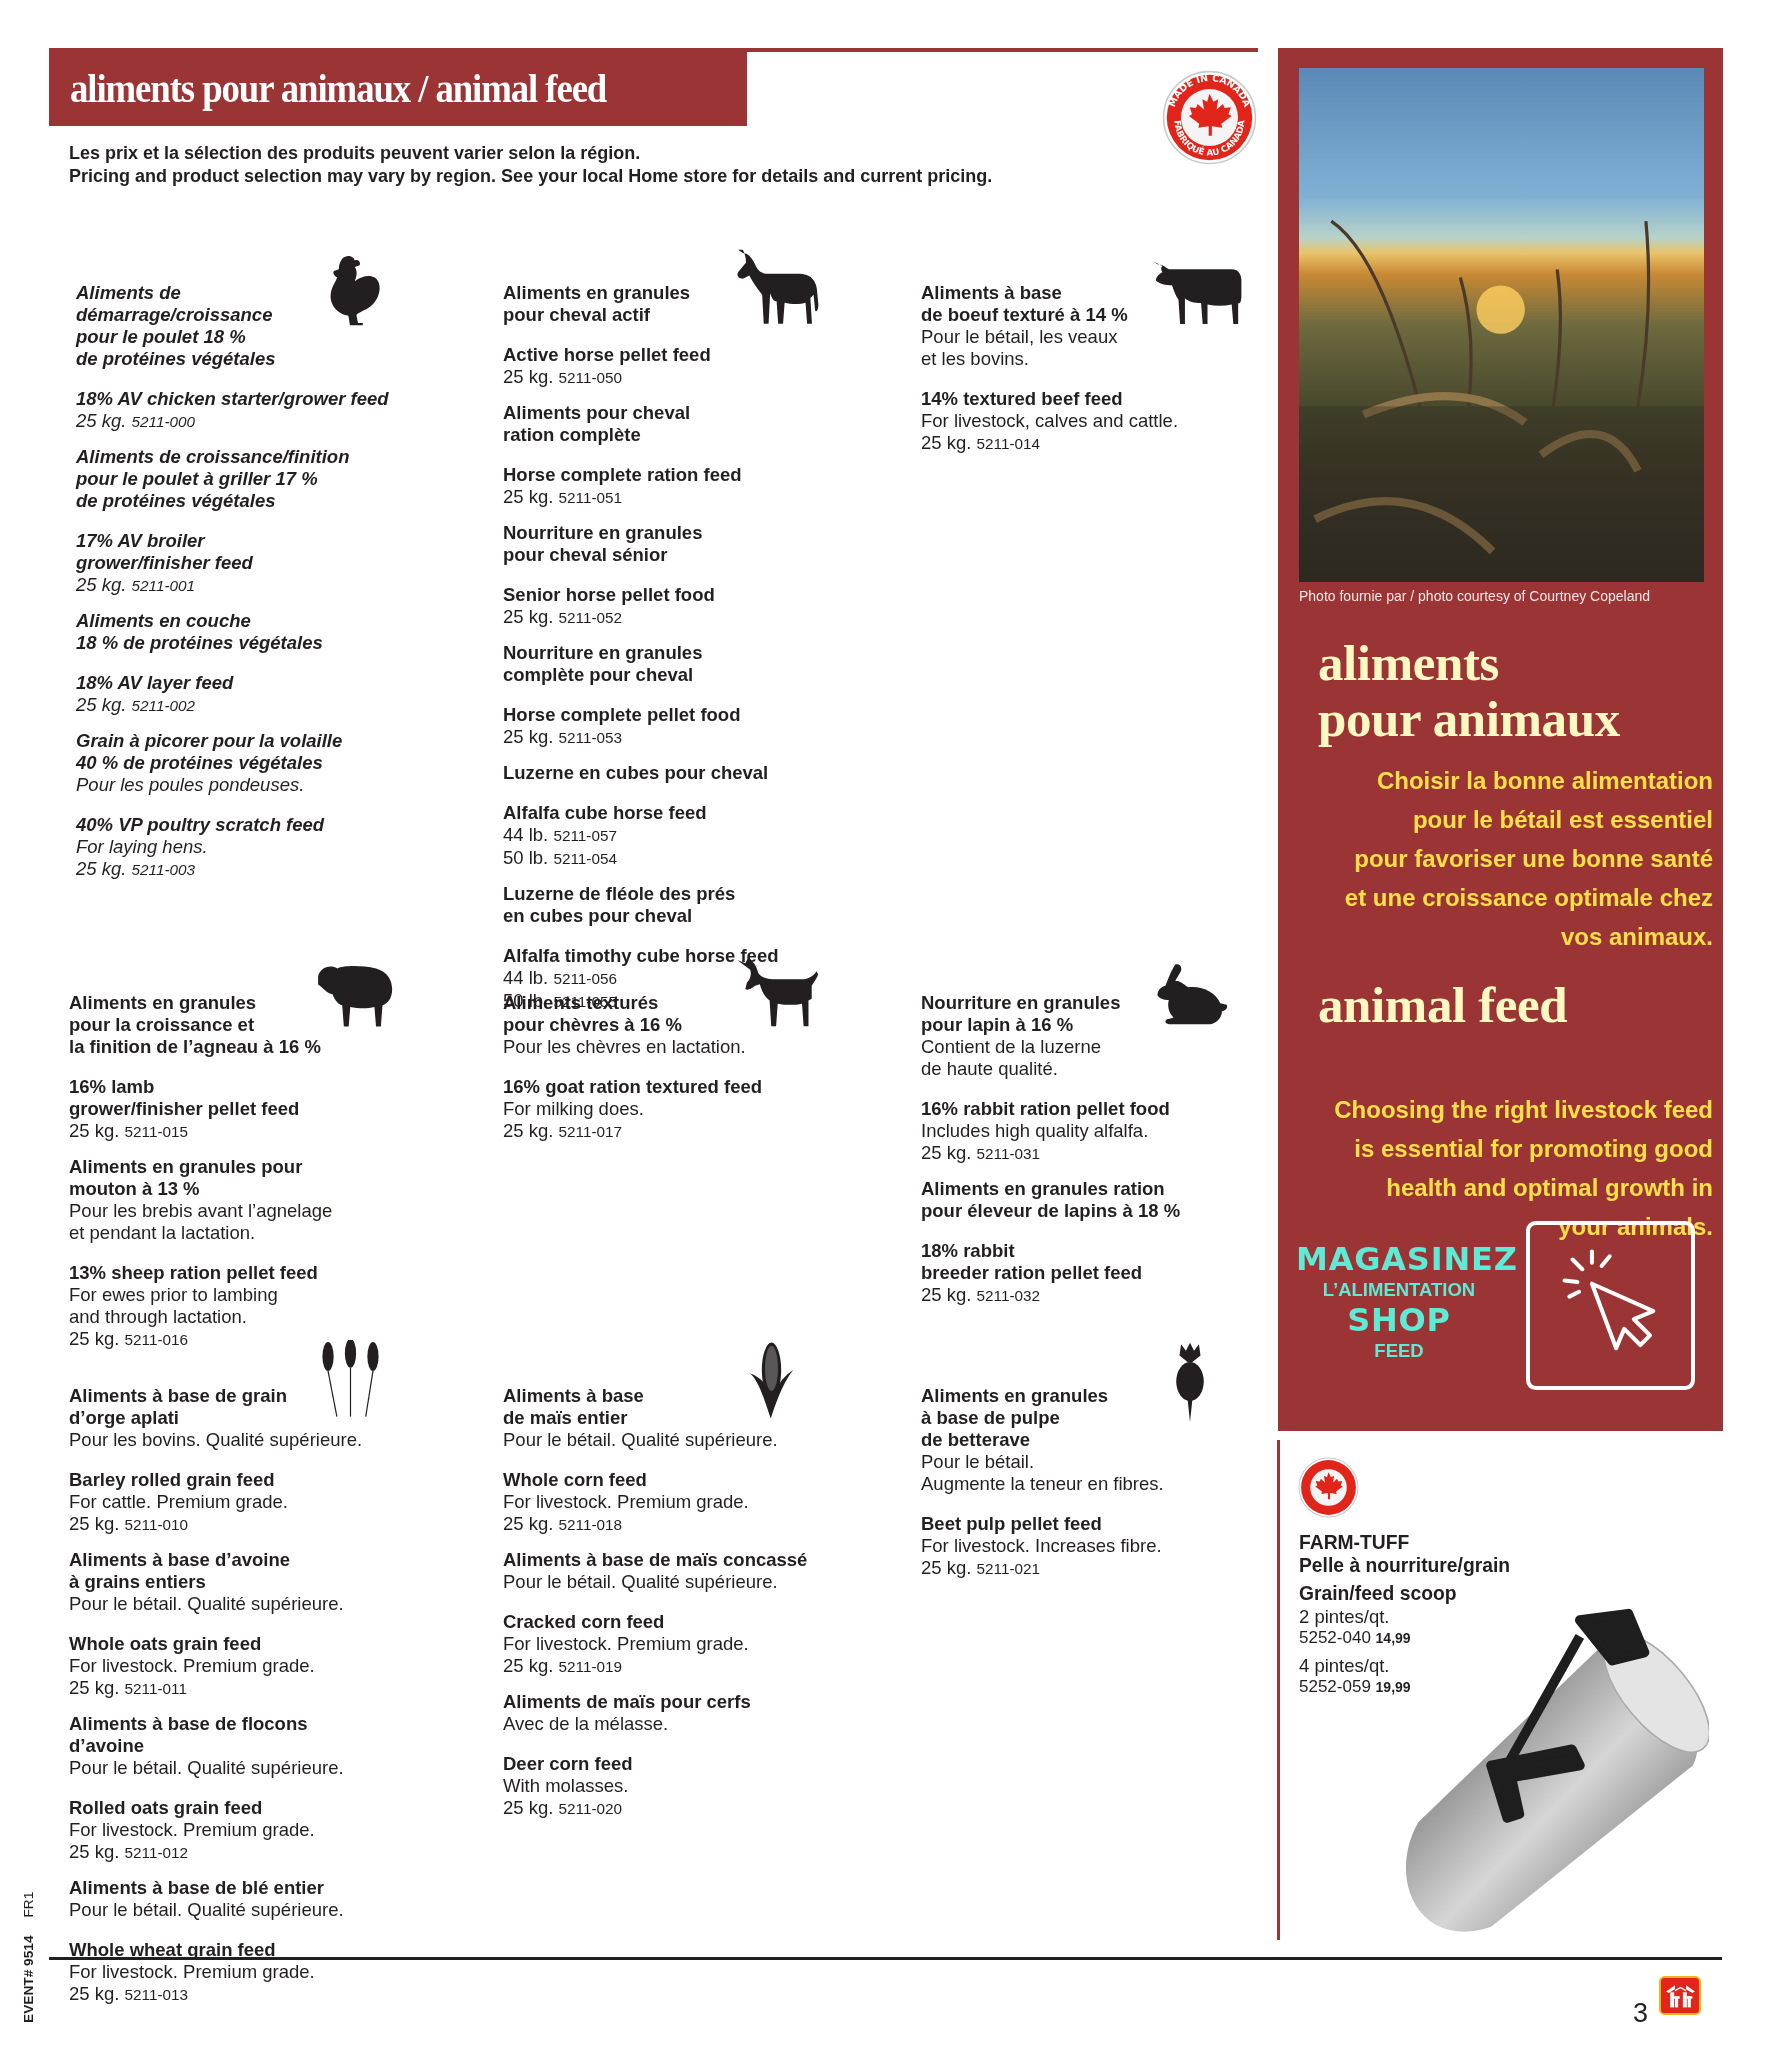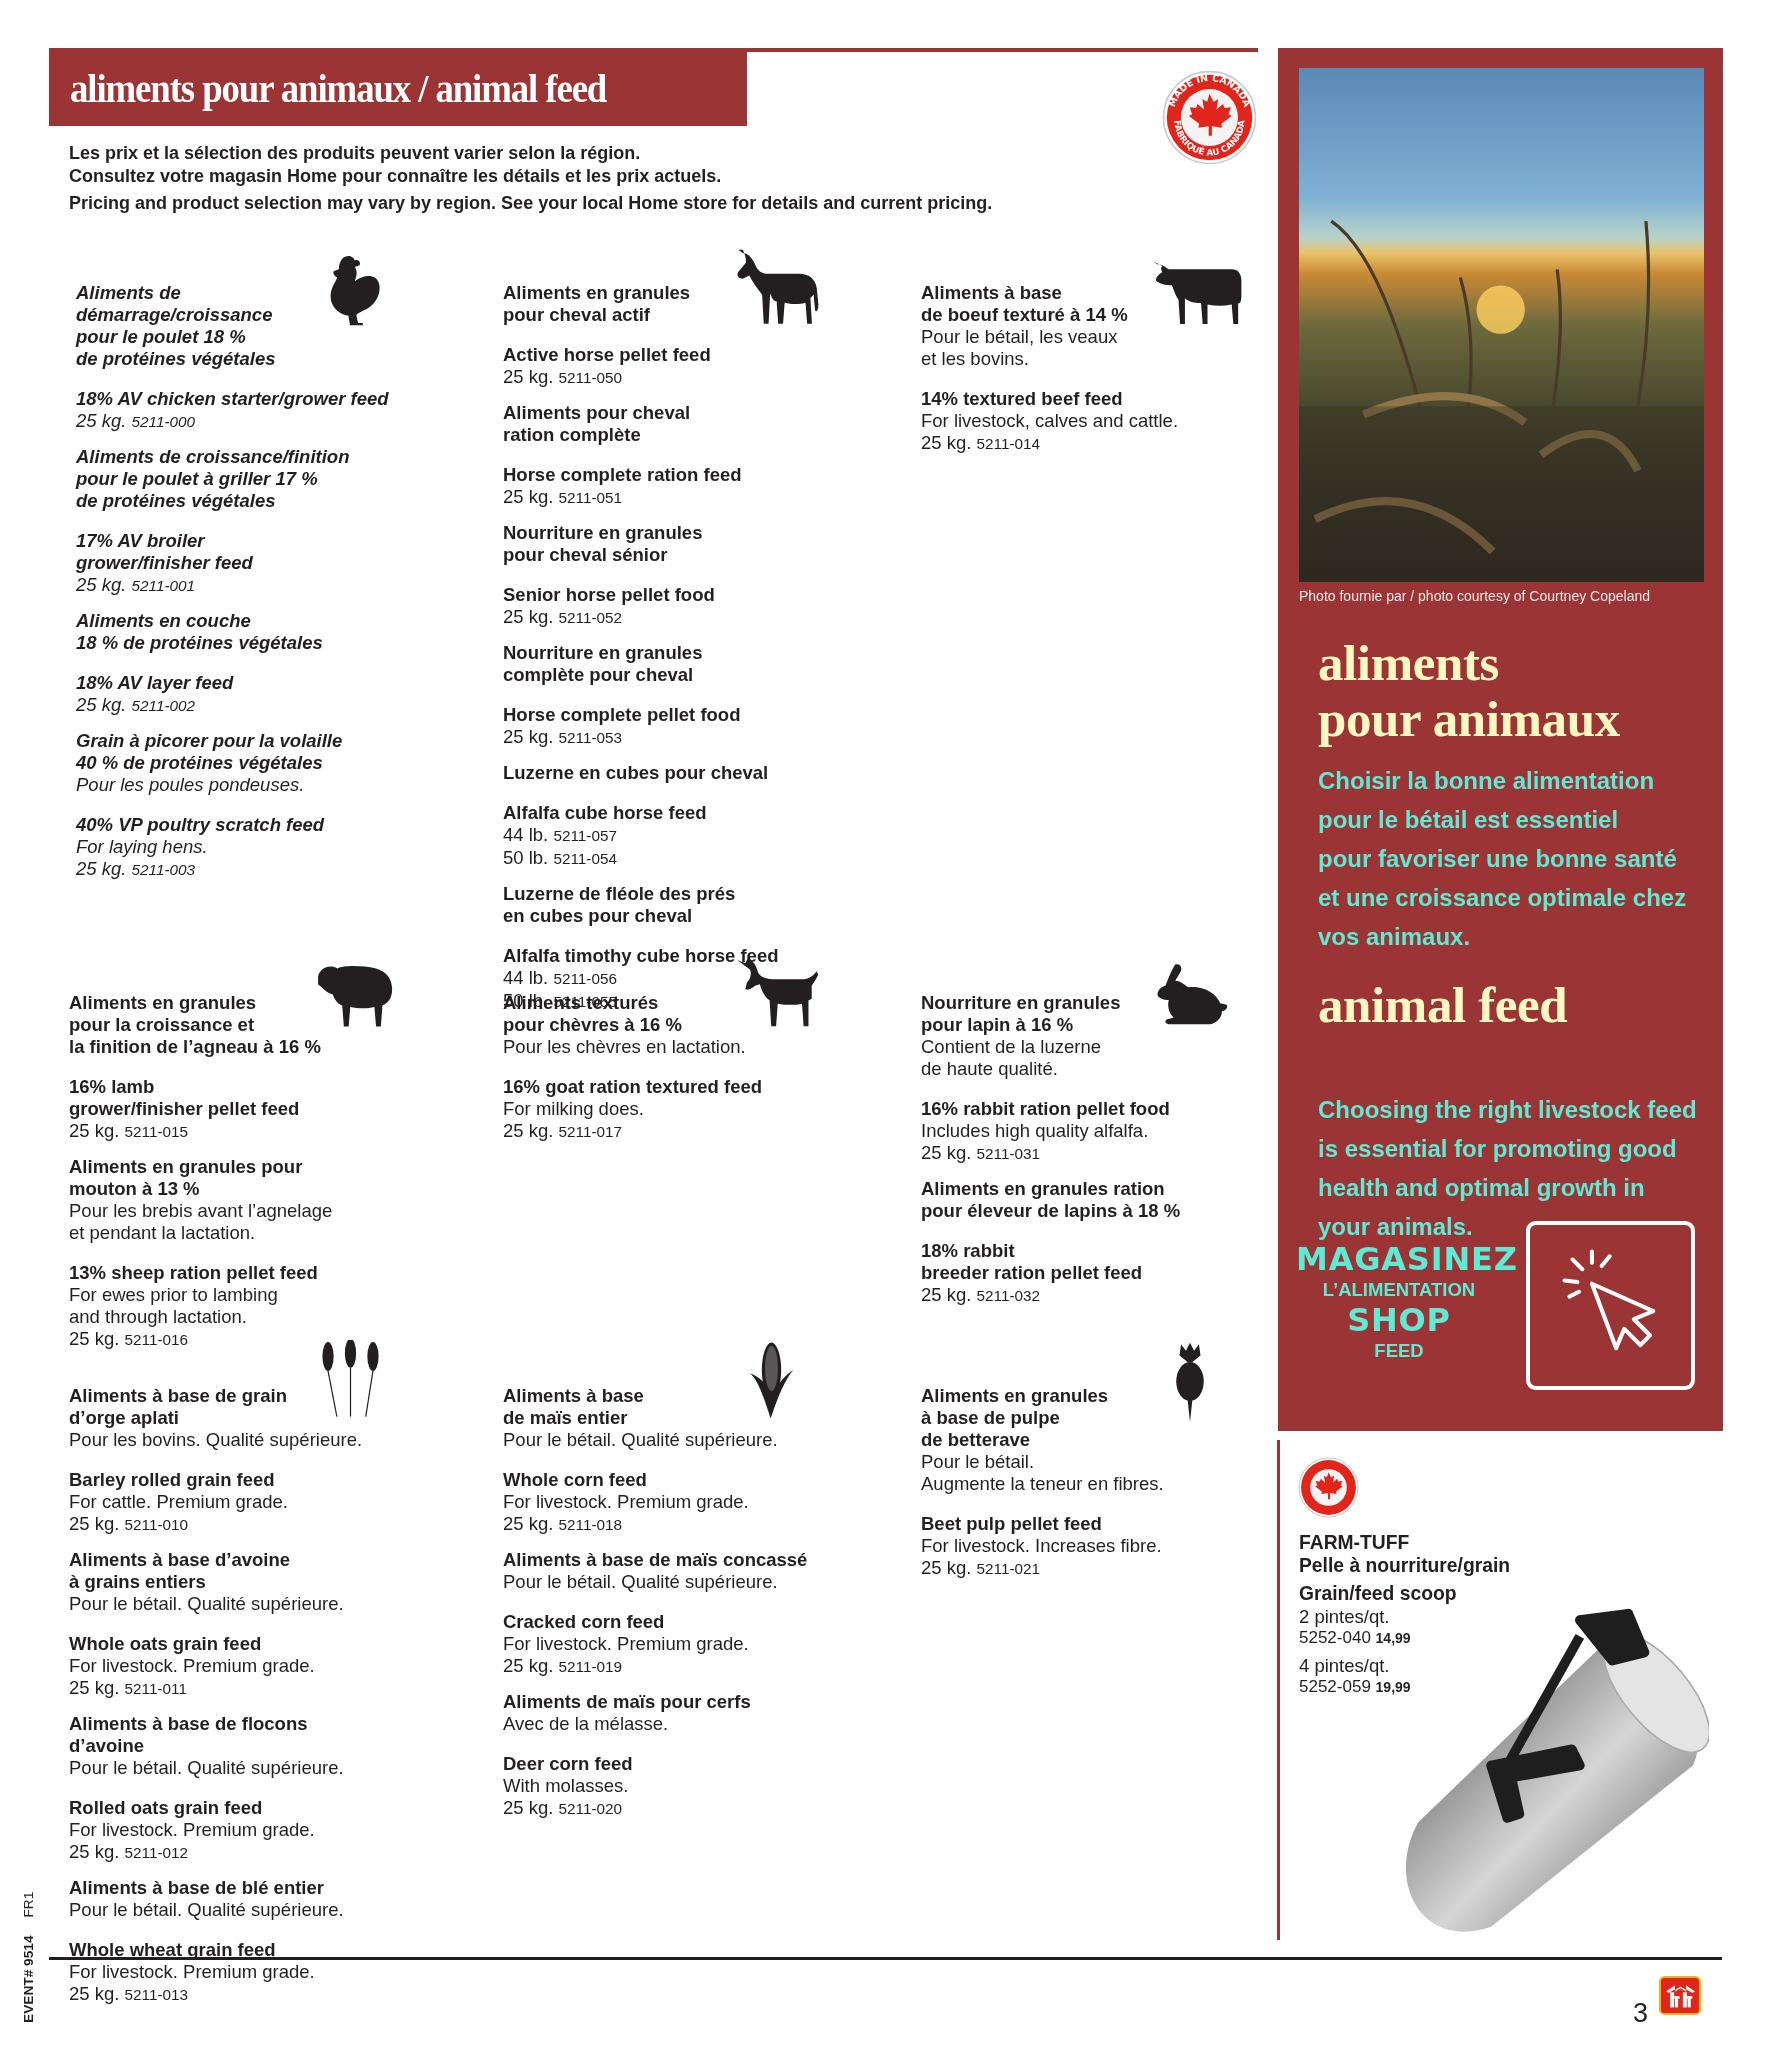--- a/index.html
+++ b/index.html
@@ -31,21 +31,21 @@
 
   
   .red-panel { position: absolute; left: 1278px; top: 48px; width: 445px; height: 1383px; background: #9b3535; }
   .photo { position: absolute; left: 21px; top: 20px; width: 405px; height: 514px; overflow: hidden;
     background: linear-gradient(180deg, #5b89b6 0%, #7fb0d4 25%, #b7d3c9 33%, #e9c36a 36%, #c98a35 40%, #6e6a3e 50%, #4a4a2e 65%, #3a3426 80%, #2d2820 100%); }
   .photo svg { position: absolute; left: 0; top: 0; width: 100%; height: 100%; }
   .photo-caption { position: absolute; left: 21px; top: 540px; width: 405px; font-size: 14px; color: #f3e6e6; white-space: nowrap; }
   .panel-title { position: absolute; left: 40px; font-family: "Liberation Serif", "DejaVu Serif", serif; font-weight: bold; color: #fef9c3; font-size: 51px; line-height: 56px; letter-spacing: -0.4px; white-space: pre-line; }
   .panel-title.fr { top: 587px; }
   .panel-title.en { top: 911px; }
-  .panel-body { position: absolute; left: 40px; width: 395px; color: #5eead4; font-size: 24px; line-height: 39px; white-space: pre-line; }
+  .panel-body { position: absolute; left: 40px; width: 395px; color: #fde047; font-size: 24px; line-height: 39px; white-space: pre-line; text-align: right; }
   .panel-body.fr { top: 713px; }
   .panel-body.en { top: 1024px; }
 
   .shop-text { position: absolute; left: 18px; top: 1193px; width: 206px; text-align: center; color: #5eead4; font-weight: bold; }
   .shop-big { font-size: 32px; line-height: 37px; letter-spacing: 0.8px; font-family: "DejaVu Sans", sans-serif; }
   .shop-small { font-size: 18.5px; line-height: 24px; }
   .shop-button { position: absolute; left: 248px; top: 1173px; width: 169px; height: 169px; border: 4px solid #fff; border-radius: 9.7px; display: flex; align-items: center; justify-content: center; }
   .shop-button svg { width: 121px; height: 121px; }
 
   .v-divider { position: absolute; left: 1277px; top: 1440px; width: 3.2px; height: 500px; background: #9b3535; }
@@ -84,21 +84,20 @@
     <path d="M60 30 l5 10 6-3 -2 13 8-7 2 5 8-1 -3 9 4 2 -13 10 1 5 -13-2 v12 h-4 v-12 l-13 2 1-5 -13-10 4-2 -3-9 8 1 2-5 8 7 -2-13 6 3z" fill="#e1251b"></path>
     <path id="arcTop" d="M14 60 A46 46 0 0 1 106 60" fill="none"></path>
     <path id="arcBot" d="M16 64 A44 44 0 0 0 104 64" fill="none"></path>
     <text font-size="12" font-weight="bold" fill="#fff" font-family="DejaVu Sans, sans-serif"><textPath href="#arcTop" startOffset="50%" text-anchor="middle">MADE IN CANADA</textPath></text>
     <text font-size="11" font-weight="bold" fill="#fff" font-family="DejaVu Sans, sans-serif"><textPath href="#arcBot" startOffset="50%" text-anchor="middle">FABRIQUÉ AU CANADA</textPath></text>
   </svg>
 </div>
 
 <div class="disclaimer">
   <p>Les prix et la sélection des produits peuvent varier selon la région.</p>
-  <p>Consultez votre magasin Home pour connaître les détails et les prix actuels.</p>
   <p>Pricing and product selection may vary by region. See your local Home store for details and current pricing.</p>
 </div>
 
 <div class="animal-icon" style="left:318px;top:252px;width:64px;height:77px;">
   <svg viewBox="0 0 80 95">
       <path d="M30 8c6-6 14-4 16 2 4-2 8 2 6 6l-6 2c4 6 2 12 0 18 10-8 26-10 30 2 4 12-4 28-18 34-4 2-8 4-10 6l2 10h6v3H40l-2-12c-14-2-24-14-22-28 1-8 6-14 8-20-4-2-6-6-4-8l6-2c0-6 2-10 4-13z" fill="#231f20"></path>
     </svg>
 </div>
 <div class="animal-icon" style="left:730px;top:243px;width:90px;height:85px;">
   <svg viewBox="0 0 112 105">

